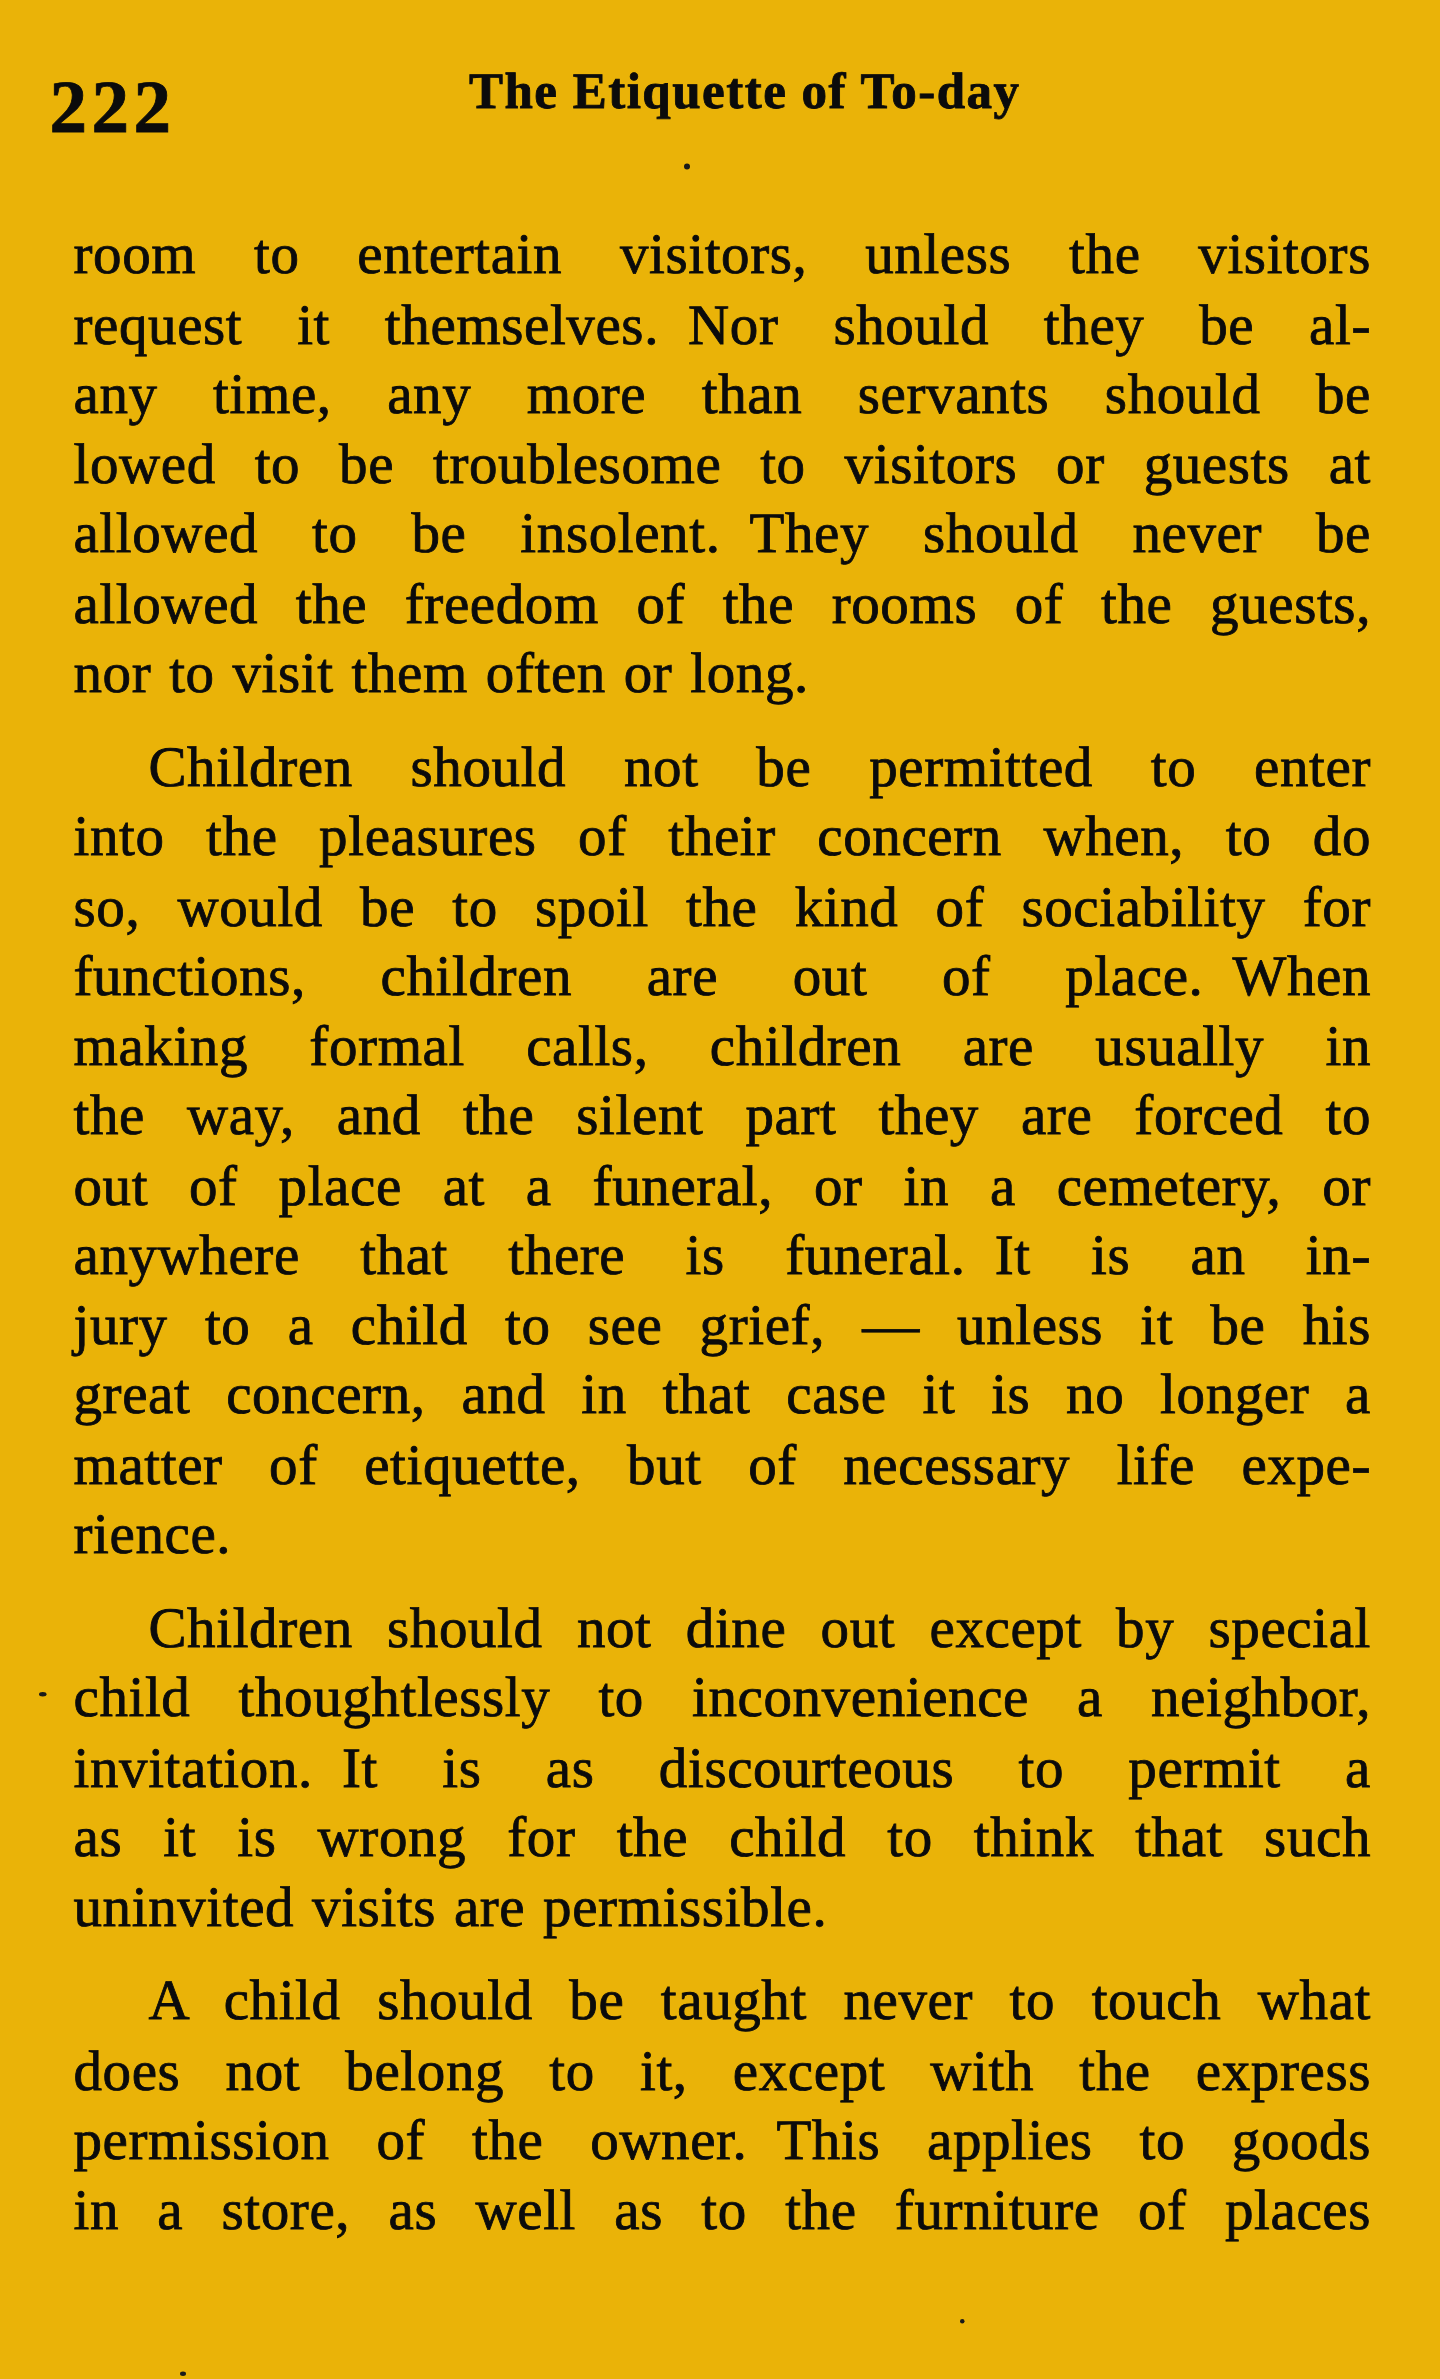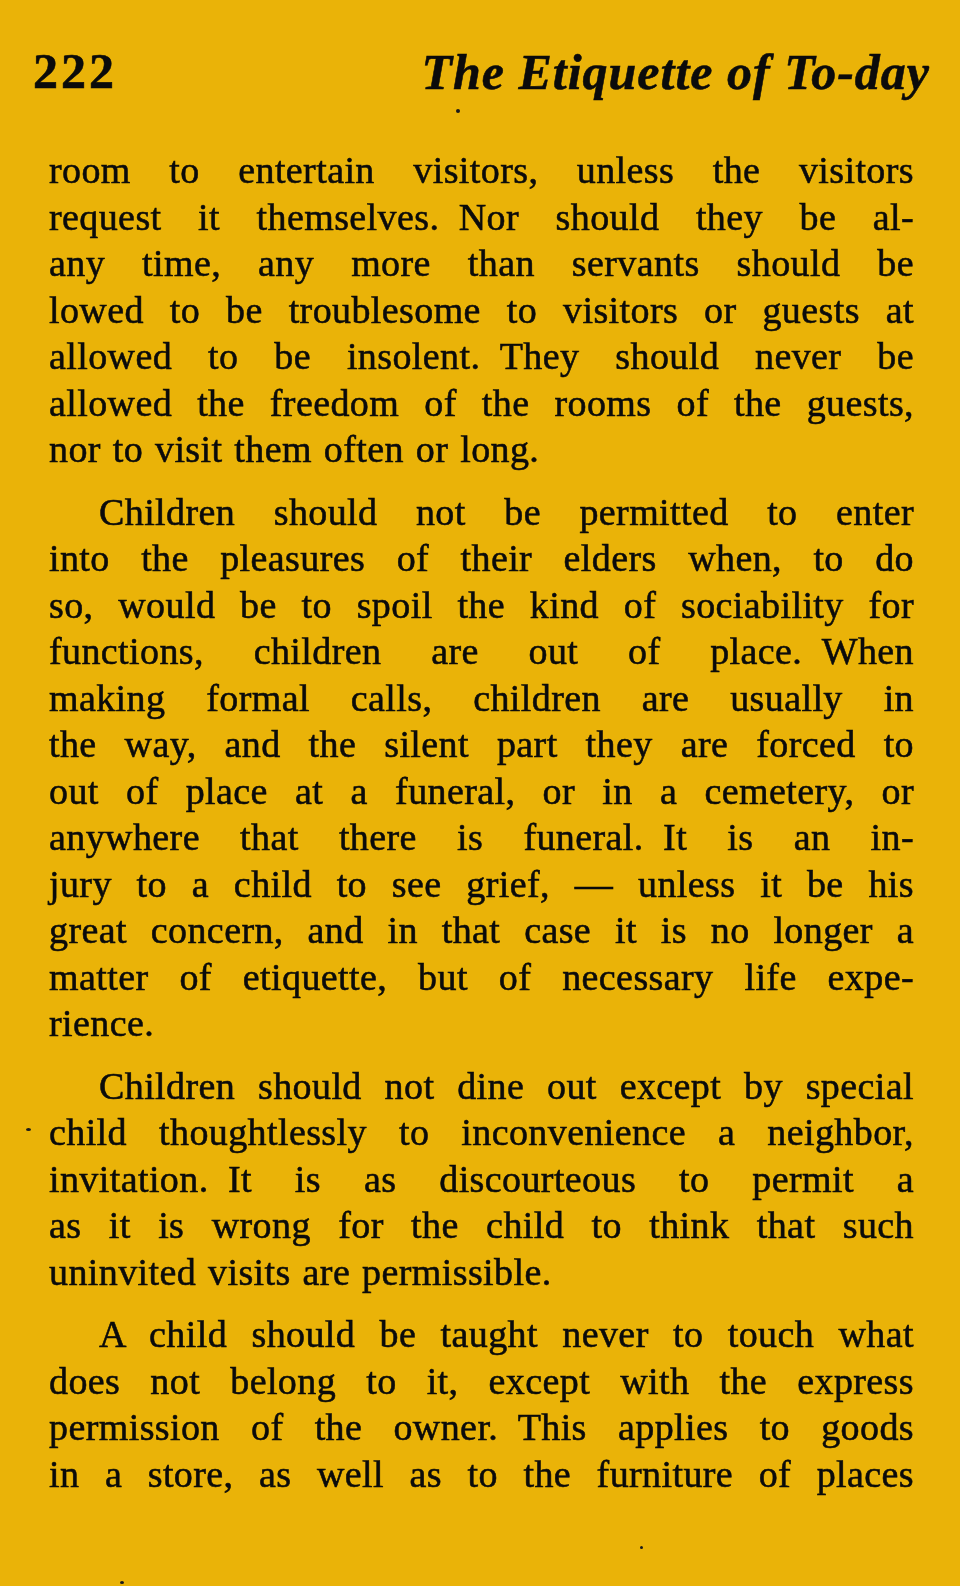--- a/index.html
+++ b/index.html
@@ -28,24 +28,23 @@
   .page-number {
     position: absolute;
     left: 0;
     top: 4px;
     font-size: 50px;
     font-weight: bold;
     letter-spacing: 3px;
     line-height: 1;
   }
   .book-title {
-    text-align: right;
-    font-size: 50px;
+    text-align: center;
+    font-size: 34px;
     font-weight: bold;
-    font-style: italic;
     letter-spacing: 1px;
     line-height: 1.2;
     padding-left: 30px; 
   }
   .text-block {
     position: absolute;
     top: 131px;
     left: 33px;
     width: 897px;
     font-size: 38px;
@@ -83,21 +82,21 @@
         <div class="line">room to entertain visitors, unless the visitors</div>
         <div class="line">request it themselves. Nor should they be al-</div>
         <div class="line">any time, any more than servants should be</div>
         <div class="line">lowed to be troublesome to visitors or guests at</div>
         <div class="line">allowed to be insolent. They should never be</div>
         <div class="line">allowed the freedom of the rooms of the guests,</div>
         <div class="line para-end">nor to visit them often or long.</div>
       </div>
       <div class="paragraph">
         <div class="line indent">Children should not be permitted to enter</div>
-        <div class="line">into the pleasures of their elders when, to do</div>
+        <div class="line">into the pleasures of their concern when, to do</div>
         <div class="line">so, would be to spoil the kind of sociability for</div>
         <div class="line">functions, children are out of place. When</div>
         <div class="line">making formal calls, children are usually in</div>
         <div class="line">the way, and the silent part they are forced to</div>
         <div class="line">out of place at a funeral, or in a cemetery, or</div>
         <div class="line">anywhere that there is funeral. It is an in-</div>
         <div class="line">jury to a child to see grief, — unless it be his</div>
         <div class="line">great concern, and in that case it is no longer a</div>
         <div class="line">matter of etiquette, but of necessary life expe-</div>
         <div class="line para-end">rience.</div>

